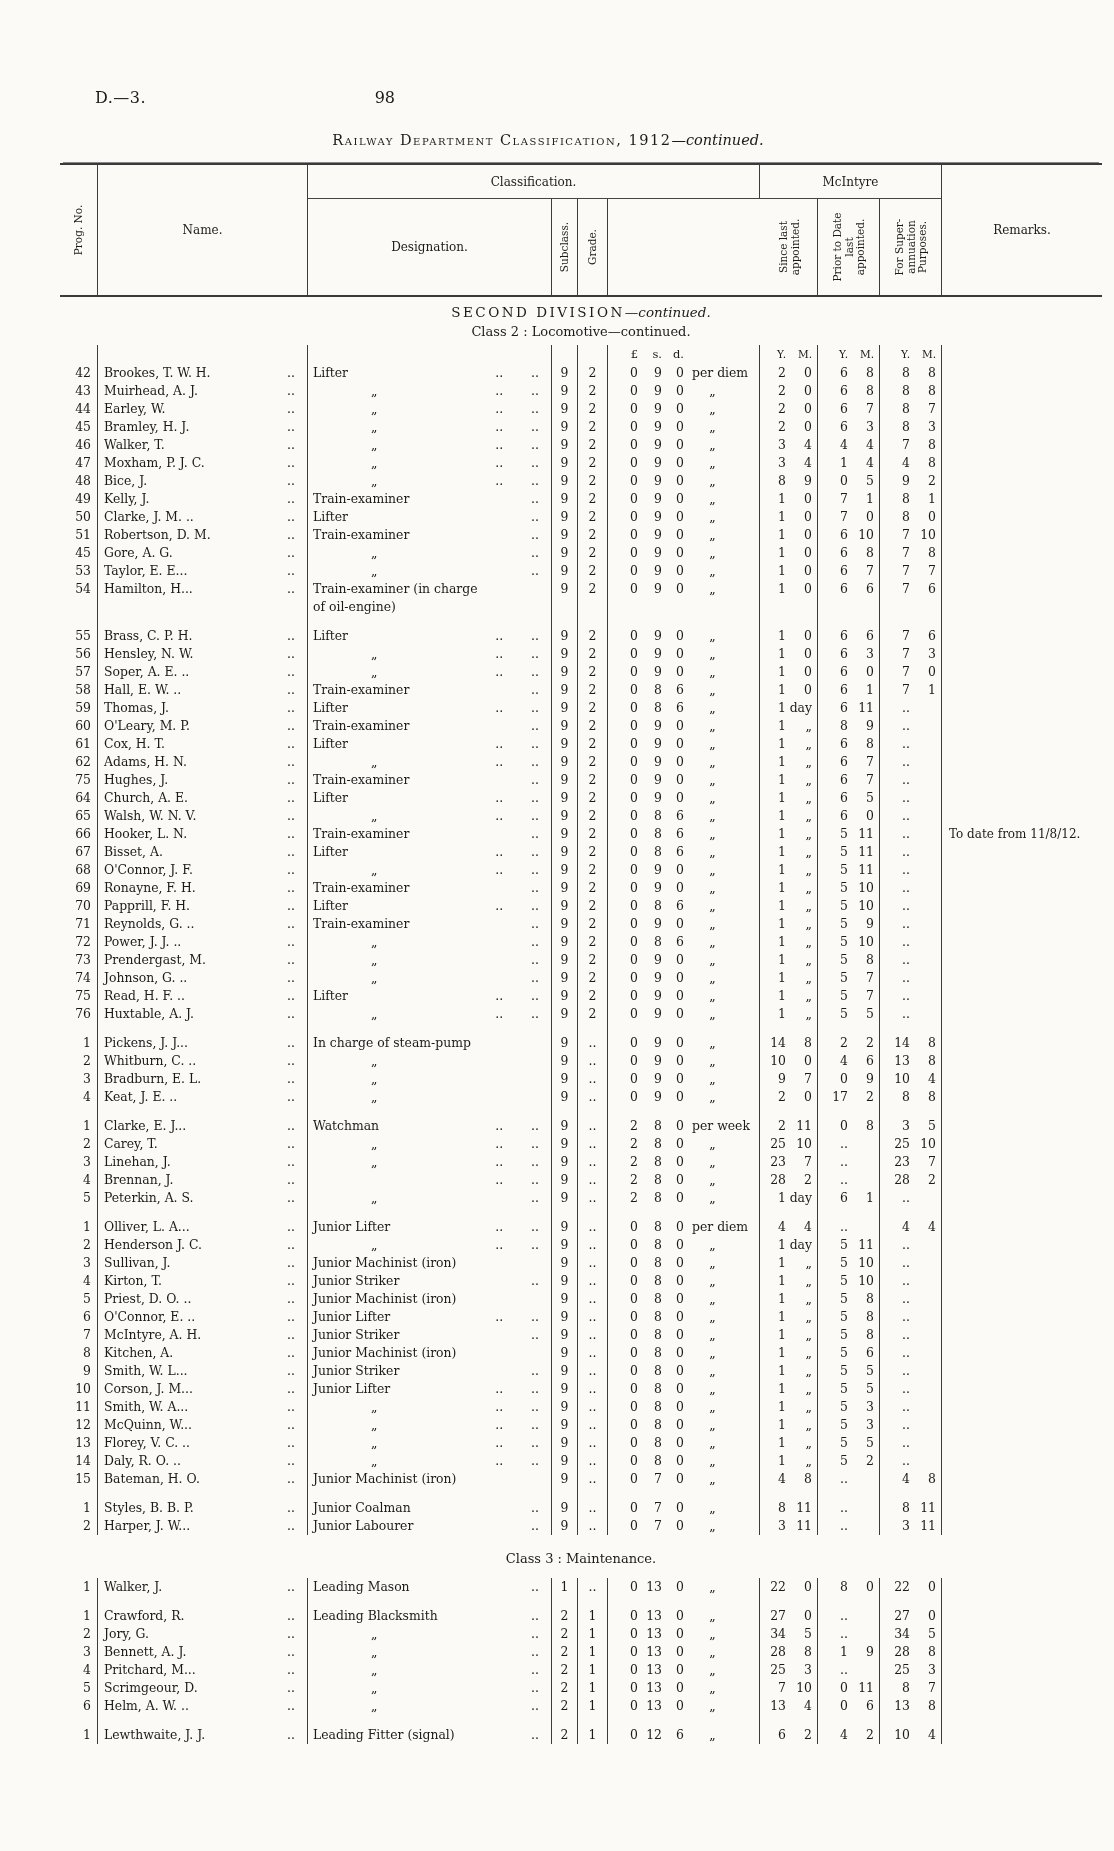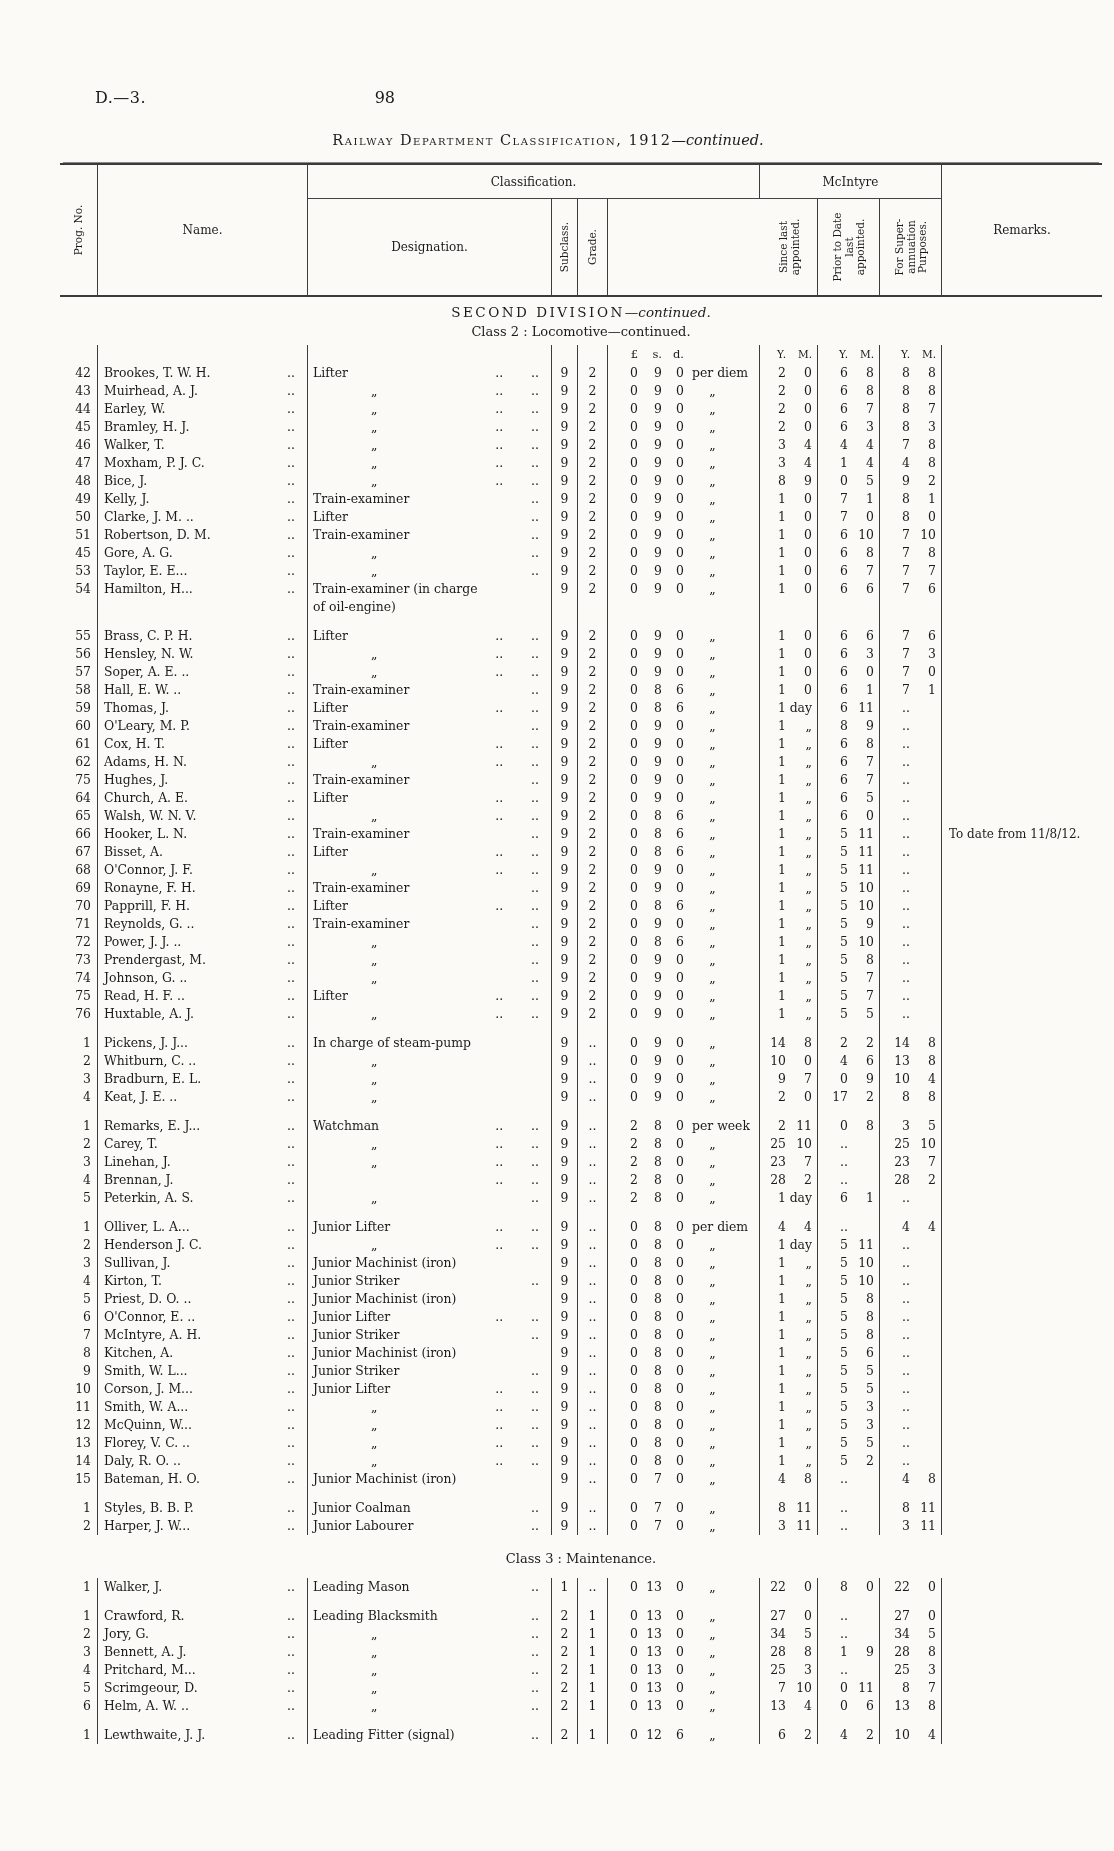--- a/index.html
+++ b/index.html
@@ -1290,21 +1290,21 @@
           <div class="c grade"></div>
           <div class="c rate"></div>
           <div class="c s1 svc"></div>
           <div class="c s2 svc"></div>
           <div class="c s3 svc"></div>
           <div class="c remarks"></div>
         </div>
         <div class="trow">
           <div class="c prog"><span>1</span></div>
           <div class="c name">
-            <span class="nm">Remarks, E. J...</span>
+            <span class="nm">Clarke, E. J...</span>
             <span class="namedots">..</span>
           </div>
           <div class="c desig"><span class="dots2">.. ..</span><span class="dtext">Watchman</span></div>
           <div class="c sub"><span>9</span></div>
           <div class="c grade"><span>..</span></div>
           <div class="c rate">
             <span class="r0">2</span>
             <span class="r1">8</span>
             <span class="r2">0</span>
             <span class="rper">per week</span>

